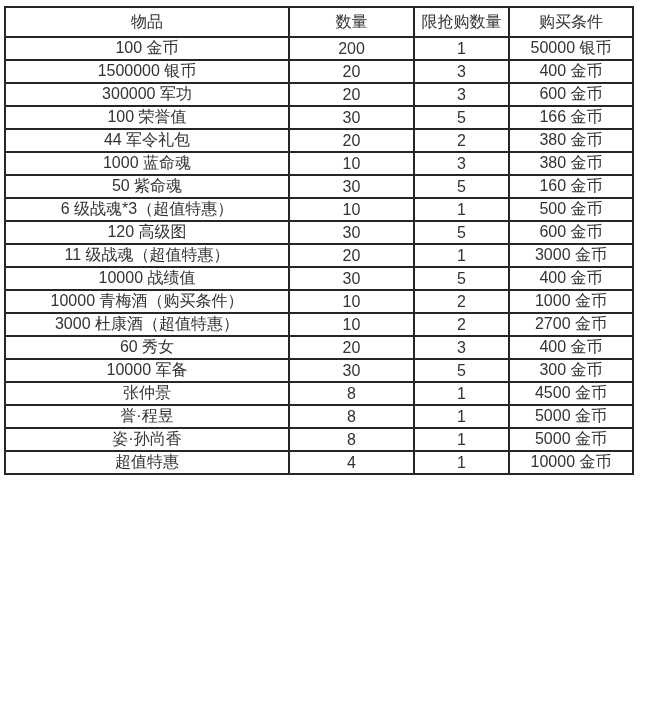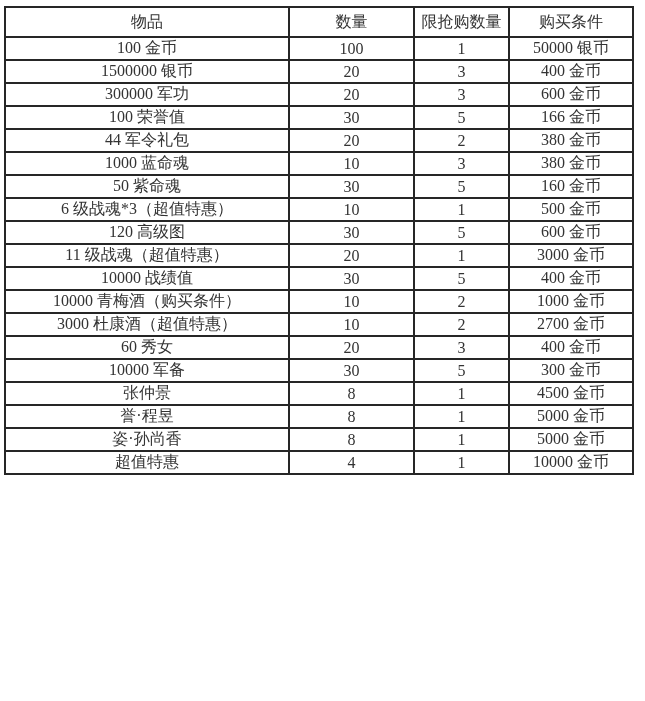--- a/index.html
+++ b/index.html
@@ -36,21 +36,21 @@
     text-align: center;
     vertical-align: middle;
     font-size: 16px;
     font-weight: normal;
     color: var(--text-color);
     padding: 0 4px;
     white-space: nowrap;
     overflow: hidden;
   }
   table.goods thead tr { height: 30px; }
-  table.goods tbody tr { height: 15px; font-family: Liberation Serif, serif; }
+  table.goods tbody tr { height: 15px; }
   td.faded { color: var(--faded-color); }
   .smudge {
     position: absolute;
     left: 498px;
     top: 652px;
     width: 145px;
     height: 48px;
     background: radial-gradient(ellipse at center,
                 rgba(255,255,255,0.55) 0%,
                 rgba(255,255,255,0.25) 45%,
@@ -72,21 +72,21 @@
     <tr>
       <th>物品</th>
       <th>数量</th>
       <th>限抢购数量</th>
       <th>购买条件</th>
     </tr>
   </thead>
   <tbody>
   <tr>
     <td>100 金币</td>
-    <td>100</td>
+    <td>200</td>
     <td>1</td>
     <td>50000 银币</td>
   </tr>
 
   <tr>
     <td>1500000 银币</td>
     <td>20</td>
     <td>3</td>
     <td>400 金币</td>
   </tr>

